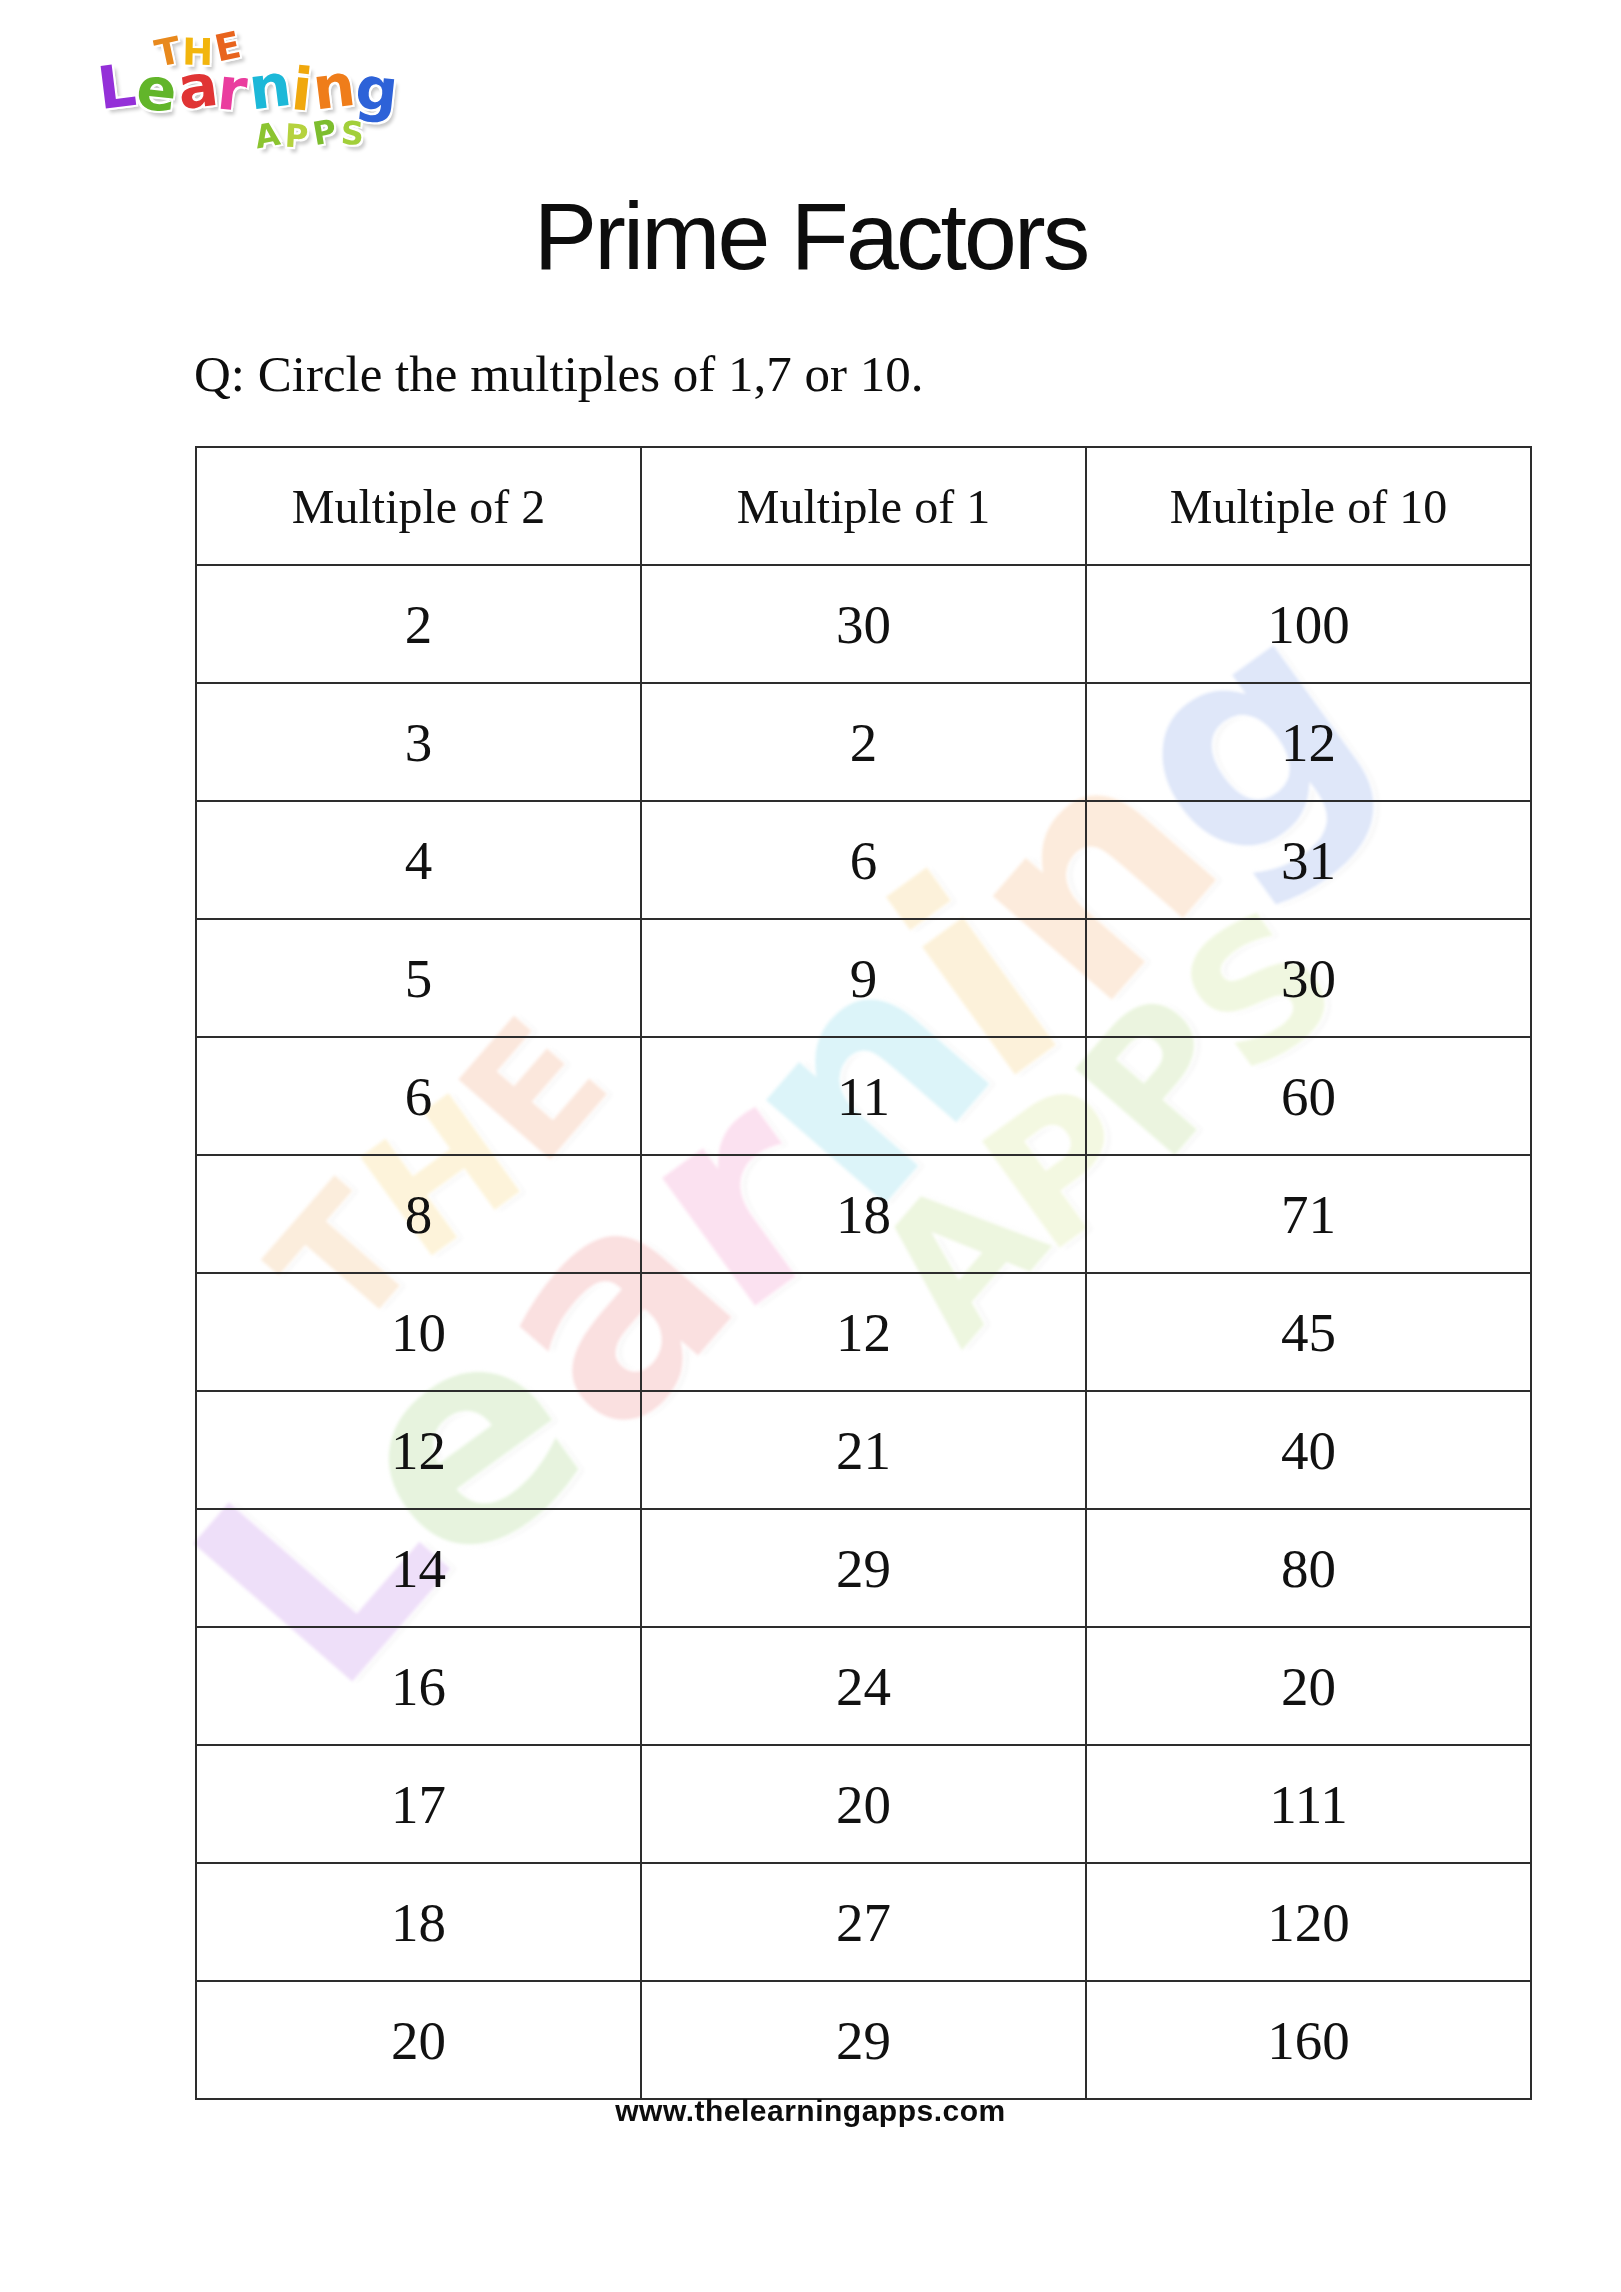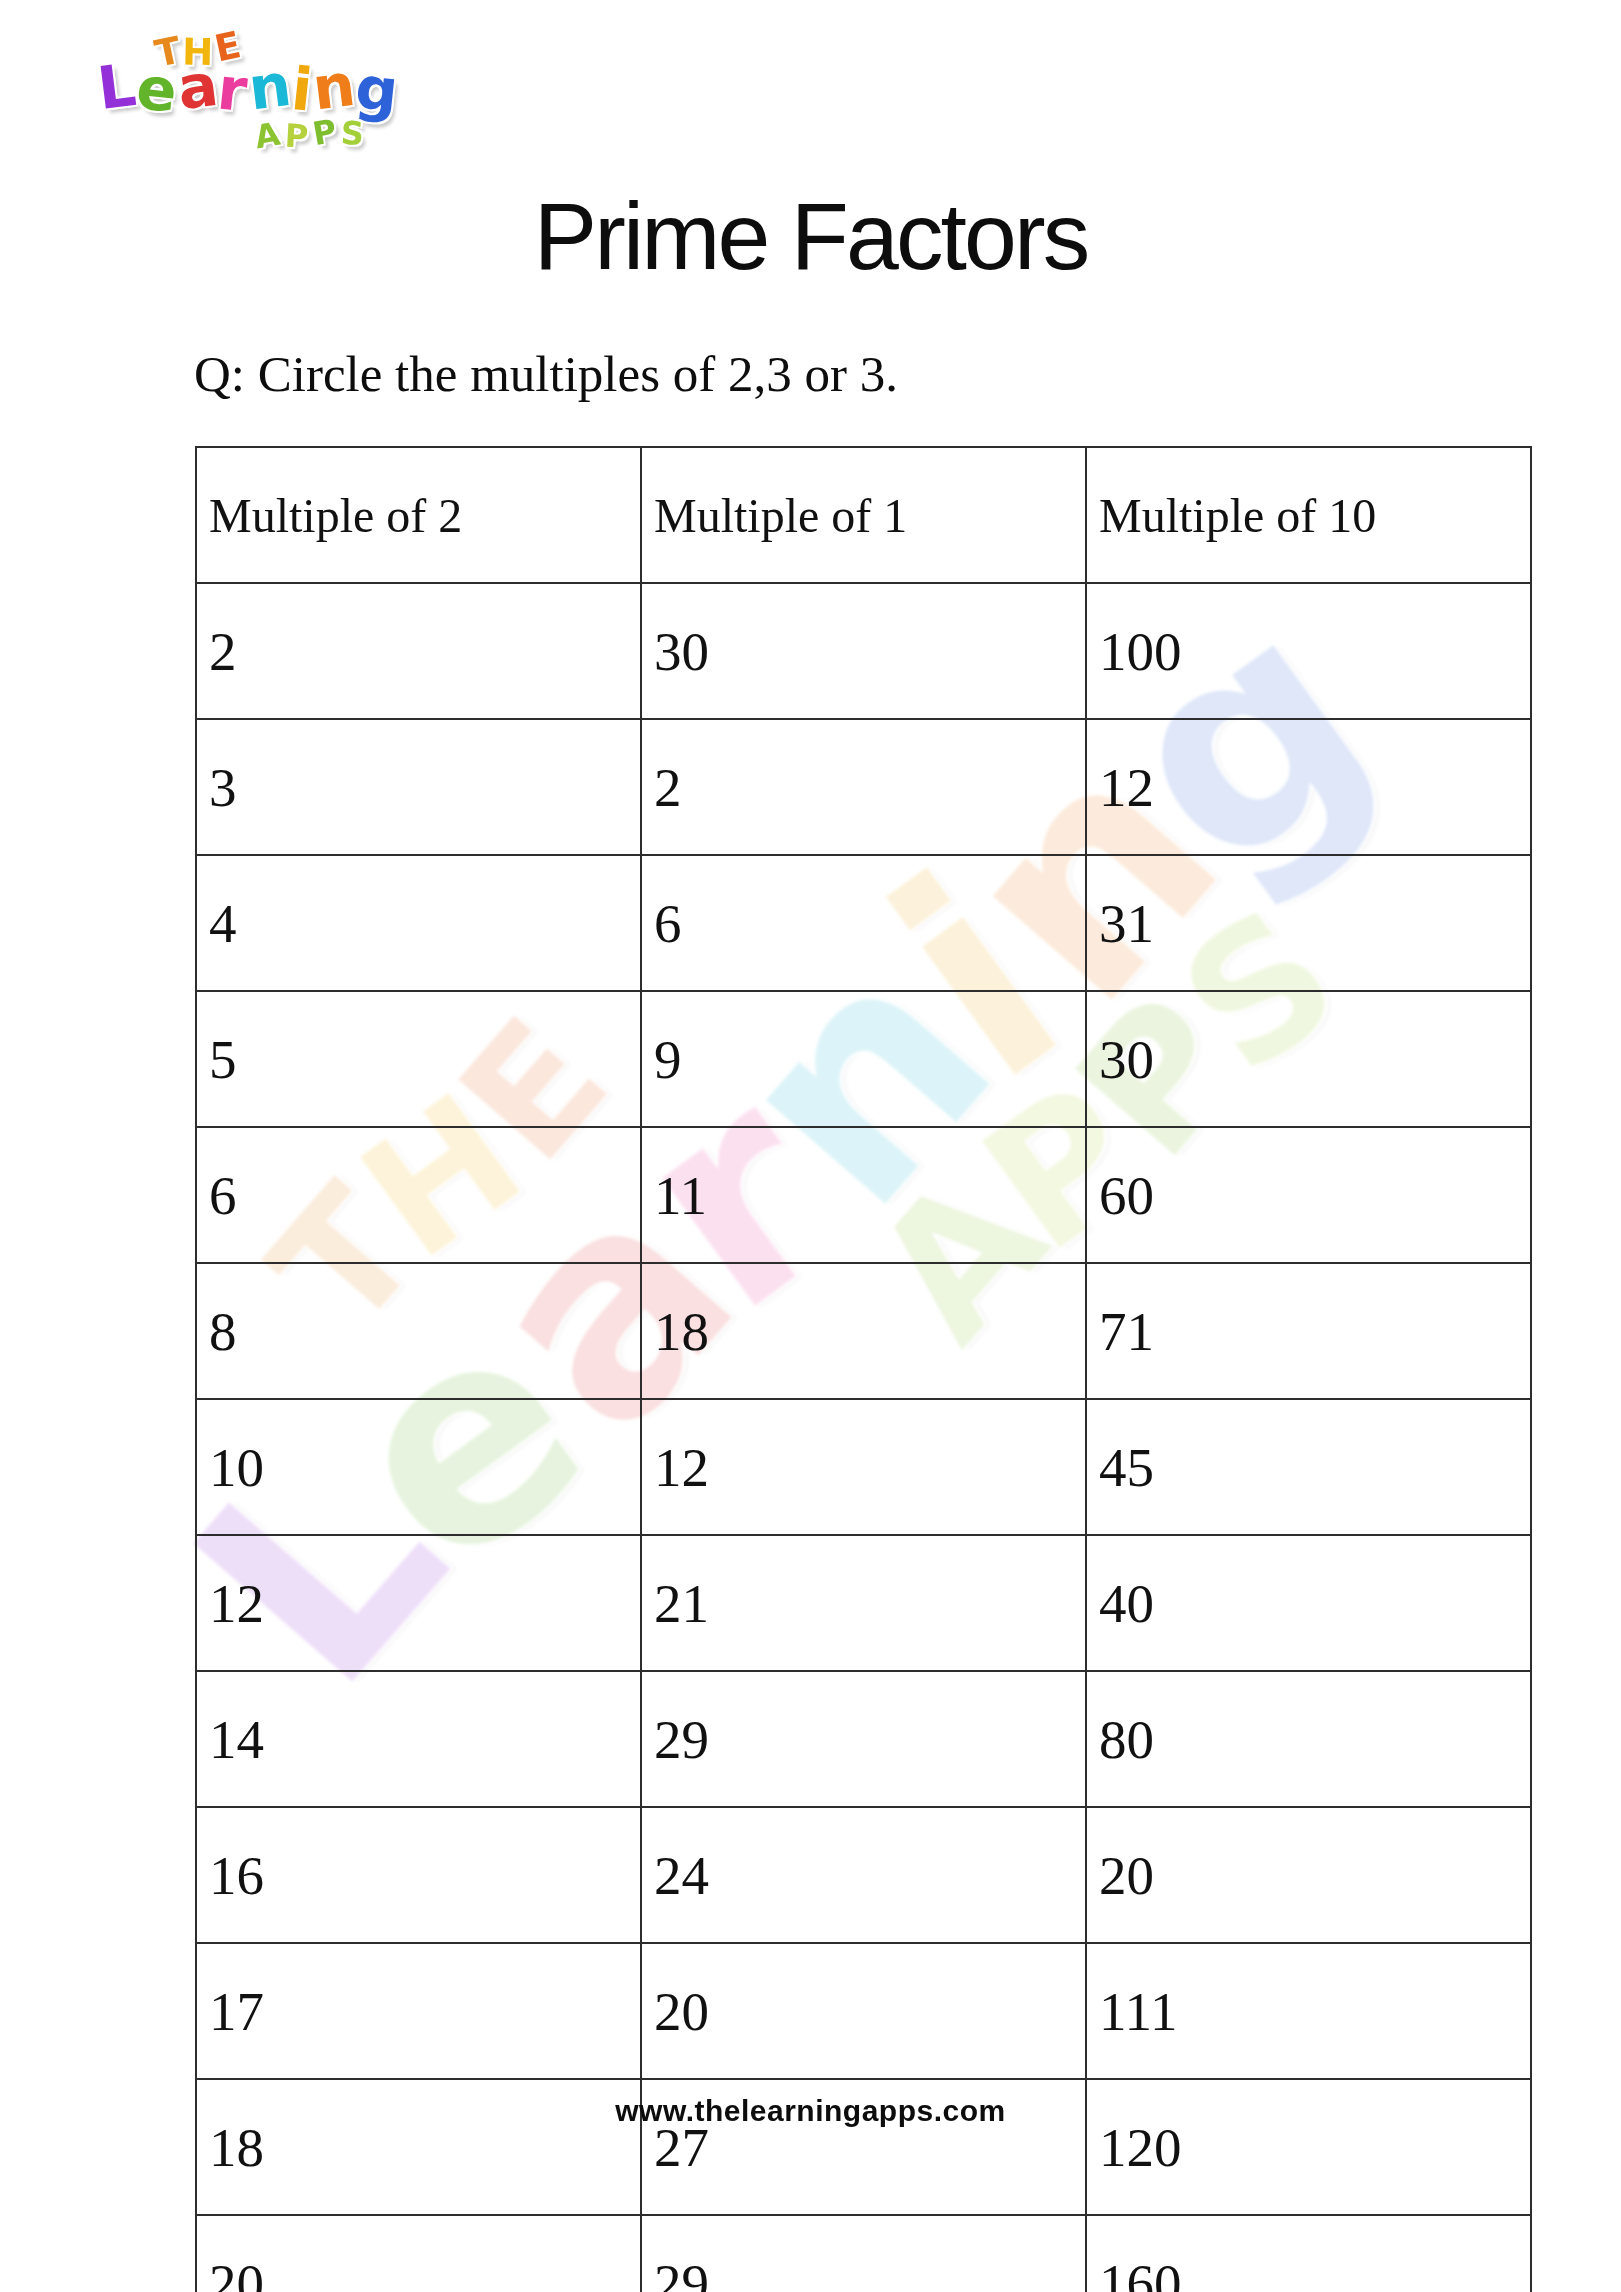--- a/index.html
+++ b/index.html
@@ -51,21 +51,21 @@
   }
 
   
   table.mtable {
     position:absolute; left:195px; top:446px; width:1337px; z-index:1;
     border-collapse:collapse; table-layout:fixed;
   }
   .mtable { border:2.9px solid #2d2d2d; }
   .mtable th, .mtable td {
     border:2px solid #2d2d2d; background:transparent;
-    text-align:left; vertical-align:middle; padding:12px;
+    text-align:center; vertical-align:middle; padding:3px;
   }
   .mtable th { height:110px; font-size:48px; font-weight:normal; }
   .mtable td { height:110px; font-size:55px; }
 
   
   .footer {
     position:absolute; top:2094px; left:0; width:100%; z-index:1;
     text-align:center; font-family:"Liberation Sans", sans-serif;
     font-weight:bold; font-size:30px; letter-spacing:0.5px; color:#0d0d0d;
   }
@@ -82,21 +82,21 @@
   </div>
 
   <div class="header-logo logo">
     <div class="row logo-the"><span style="color: rgb(232, 137, 29);">T</span><span style="color: rgb(242, 181, 13);">H</span><span style="color: rgb(232, 100, 29);">E</span></div>
     <div class="row logo-learning"><span style="color: rgb(148, 48, 216);">L</span><span style="color: rgb(98, 181, 42);">e</span><span style="color: rgb(224, 52, 52);">a</span><span style="color: rgb(234, 61, 158);">r</span><span style="color: rgb(28, 184, 216);">n</span><span style="color: rgb(240, 168, 13);">i</span><span style="color: rgb(239, 125, 26);">n</span><span style="color: rgb(45, 98, 216);">g</span></div>
     <div class="row logo-apps"><span style="color: rgb(139, 196, 48);">A</span><span style="color: rgb(181, 210, 62);">P</span><span style="color: rgb(125, 189, 46);">P</span><span style="color: rgb(162, 207, 58);">S</span></div>
   </div>
 
   <h1 class="title">Prime Factors</h1>
 
-  <p class="question">Q: Circle the multiples of 2,3 or 3.</p>
+  <p class="question">Q: Circle the multiples of 1,7 or 10.</p>
 
   <table class="mtable">
     <thead>
       <tr id="header-row">
           <th>Multiple of 2</th>
           <th>Multiple of 1</th>
           <th>Multiple of 10</th>
         </tr>
     </thead>
     <tbody id="table-body">

